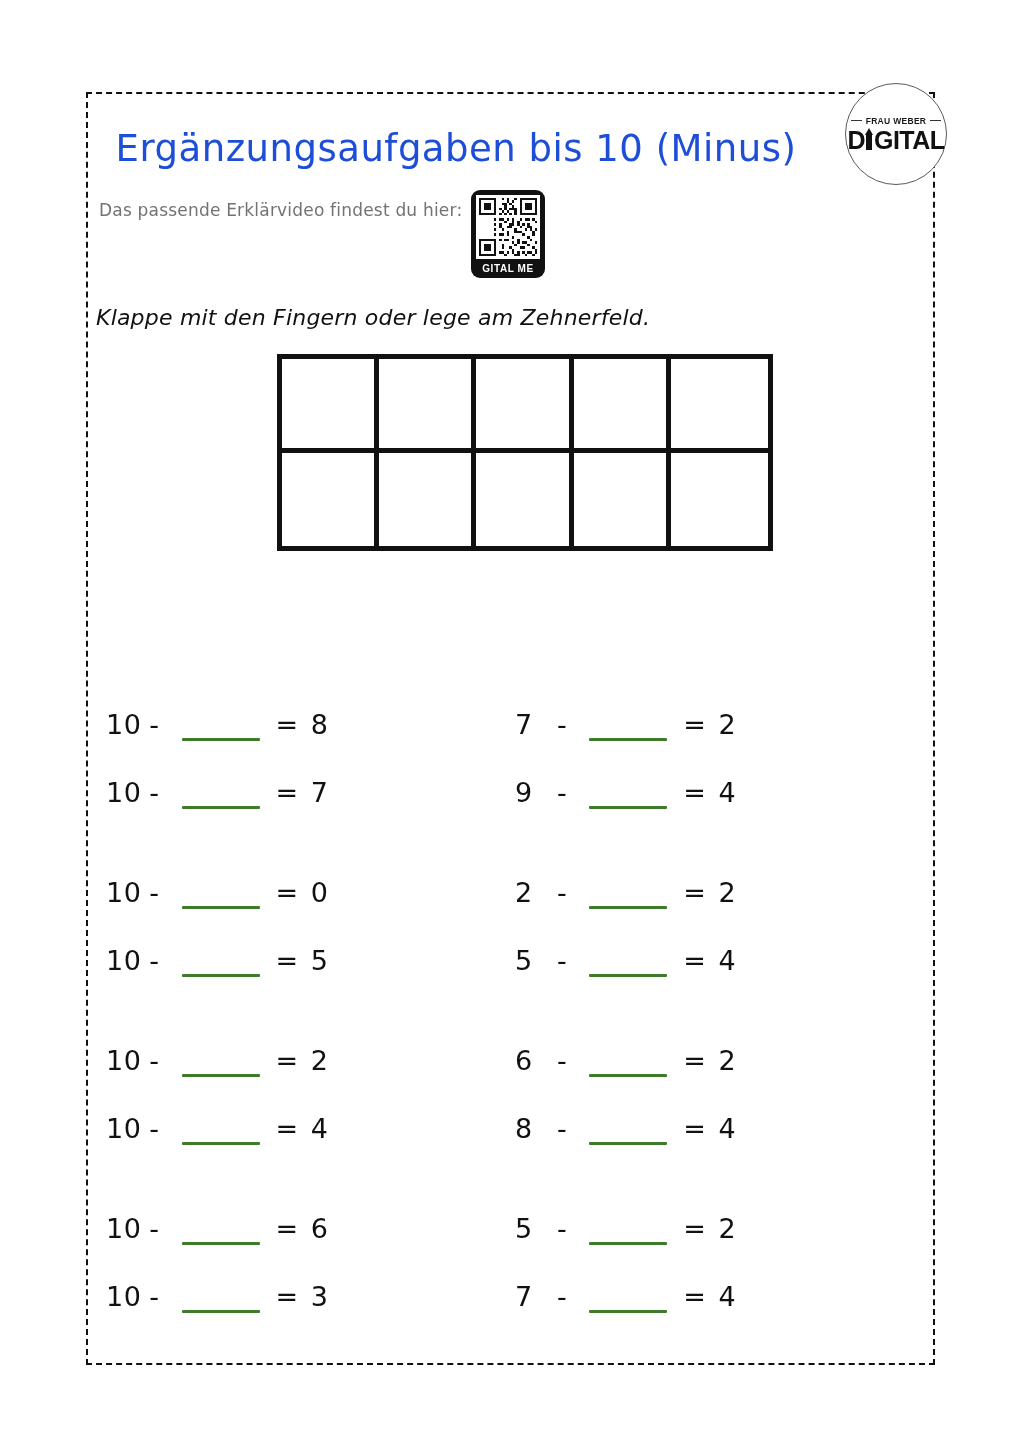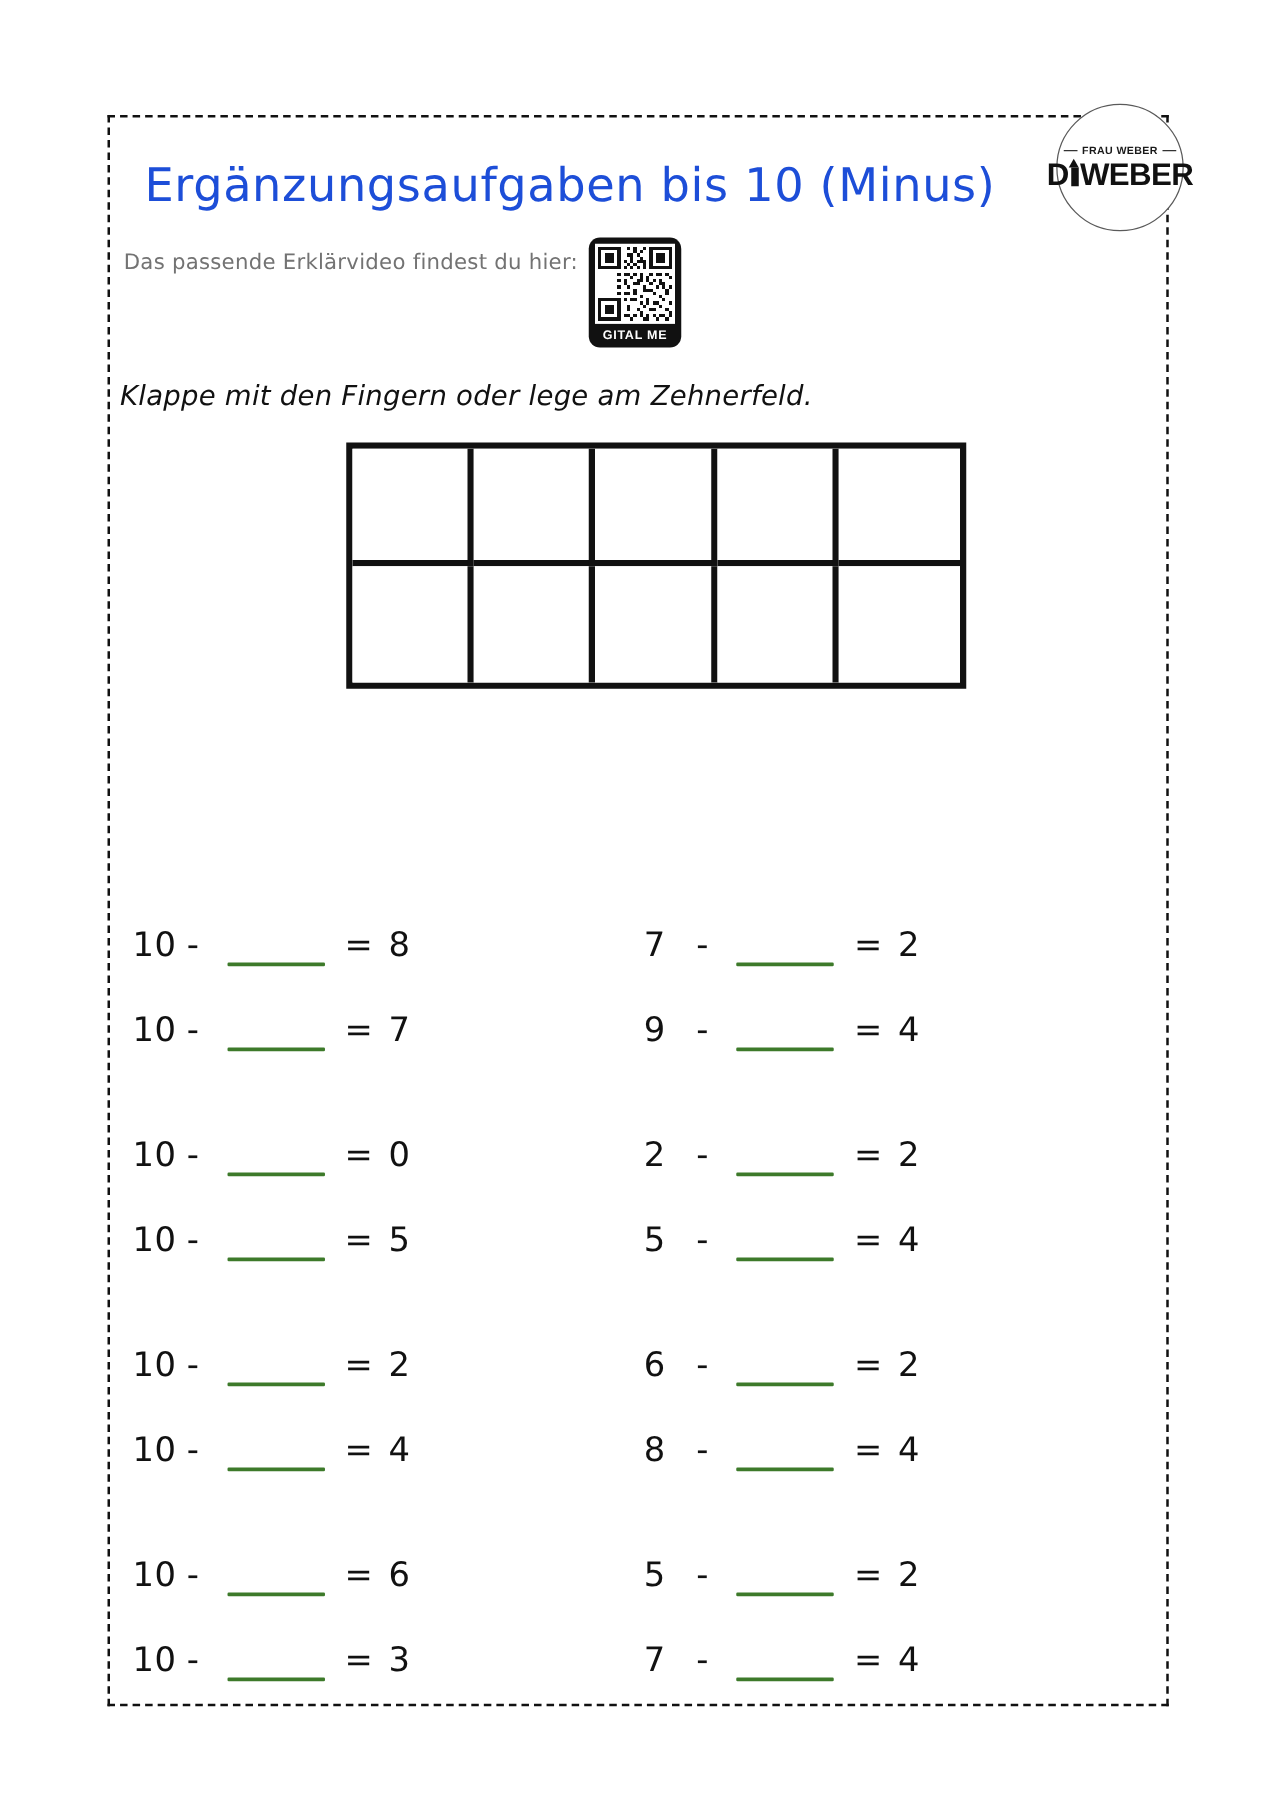--- a/index.html
+++ b/index.html
@@ -194,21 +194,21 @@
     box-sizing: border-box;
     background: #ffffff;
   }
   #ten-frame .frame-cell.last-col { border-right: none; }
   #ten-frame .frame-cell.last-row { border-bottom: none; }
 
   
   #exercise-area {
     position: absolute;
     left: 0;
-    top: 722px;
+    top: 690px;
     width: 925px;
   }
   .exercise-group {
     margin-bottom: 32px;
   }
   .exercise-group:last-child { margin-bottom: 0; }
 
   .exercise-row {
     position: relative;
     height: 68px;
@@ -273,21 +273,21 @@
     <span class="logo-rule"></span>
     <span class="logo-sub">FRAU WEBER</span>
     <span class="logo-rule"></span>
   </div>
   <div class="logo-main">
     <span>D</span>
     <span class="pencil-icon">
       <span class="tip"></span>
         <span class="body"></span>
     </span>
-    <span>WEBER</span>
+    <span>GITAL</span>
   </div>
 </div>
 
 <div id="page-title">Ergänzungsaufgaben bis 10  (Minus)</div>
 
 <div id="video-hint-text">Das passende Erklärvideo findest du hier:</div>
 
 <div id="qr-badge">
   <div class="qr-matrix">
     <svg width="64" height="64" viewBox="0 0 25 25" shape-rendering="crispEdges" aria-hidden="true">

